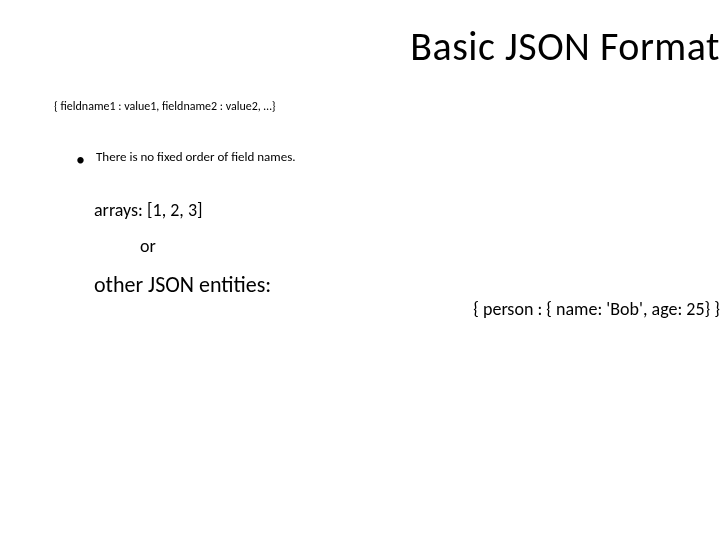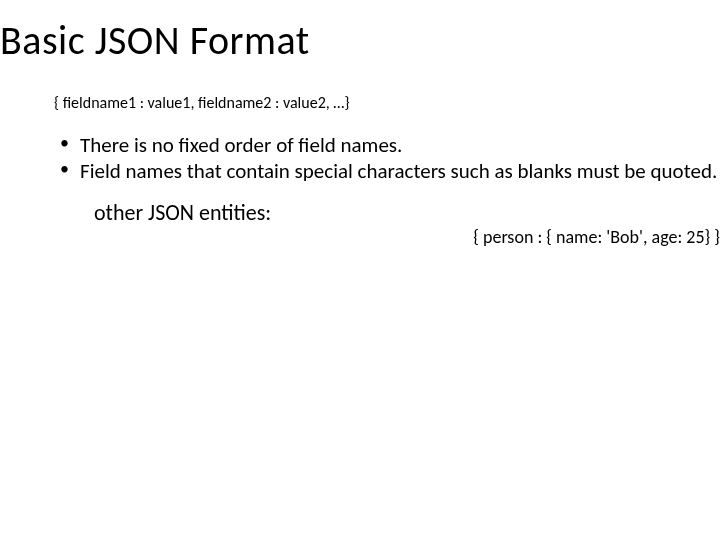--- a/index.html
+++ b/index.html
@@ -13,37 +13,37 @@
   }
   .slide {
     width: 720px;
     height: 540px;
     position: relative;
     box-sizing: border-box;
   }
   .title {
     font-size: 40px;
     font-weight: 400;
-    text-align: left;
-    padding-top: 16px;
+    text-align: right;
+    padding-top: 22px;
     padding-bottom: 10px;
     letter-spacing: 0.5px;
   }
   .syntax-line {
-    font-size: 16px;
+    font-size: 12px;
     padding-left: 54px;
     padding-top: 18px;
   }
   .bullets {
     list-style: none;
     padding: 0;
-    margin: 0;
+    margin: 16px;
     padding-left: 54px;
     padding-top: 20px;
-    font-size: 21px;
+    font-size: 13px;
   }
   .bullets li {
     position: relative;
     padding-left: 26px;
     line-height: 1.25;
   }
   .bullets li::before {
     content: "•";
     position: absolute;
     left: 6px;
@@ -76,21 +76,22 @@
 <body>
 
 <div class="slide">
 
   <div class="title">Basic JSON Format</div>
 
   <div class="syntax-line">{ fieldname1 :  value1, fieldname2 : value2, …}</div>
 
   <ul class="bullets">
     <li>There is no fixed order of field names.</li>
-    <li>Field names that contain special characters such as blanks must be quoted.</li>
   </ul>
 
+  <div class="example-arrays">arrays:  [1, 2, 3]</div>
 
+  <div class="or-line">or</div>
 
   <div class="example-entities-label">other JSON entities:</div>
   <div class="example-entities-value">{ person :  { name: 'Bob', age: 25}  }</div>
 
 </div>
 
 </body></html>

